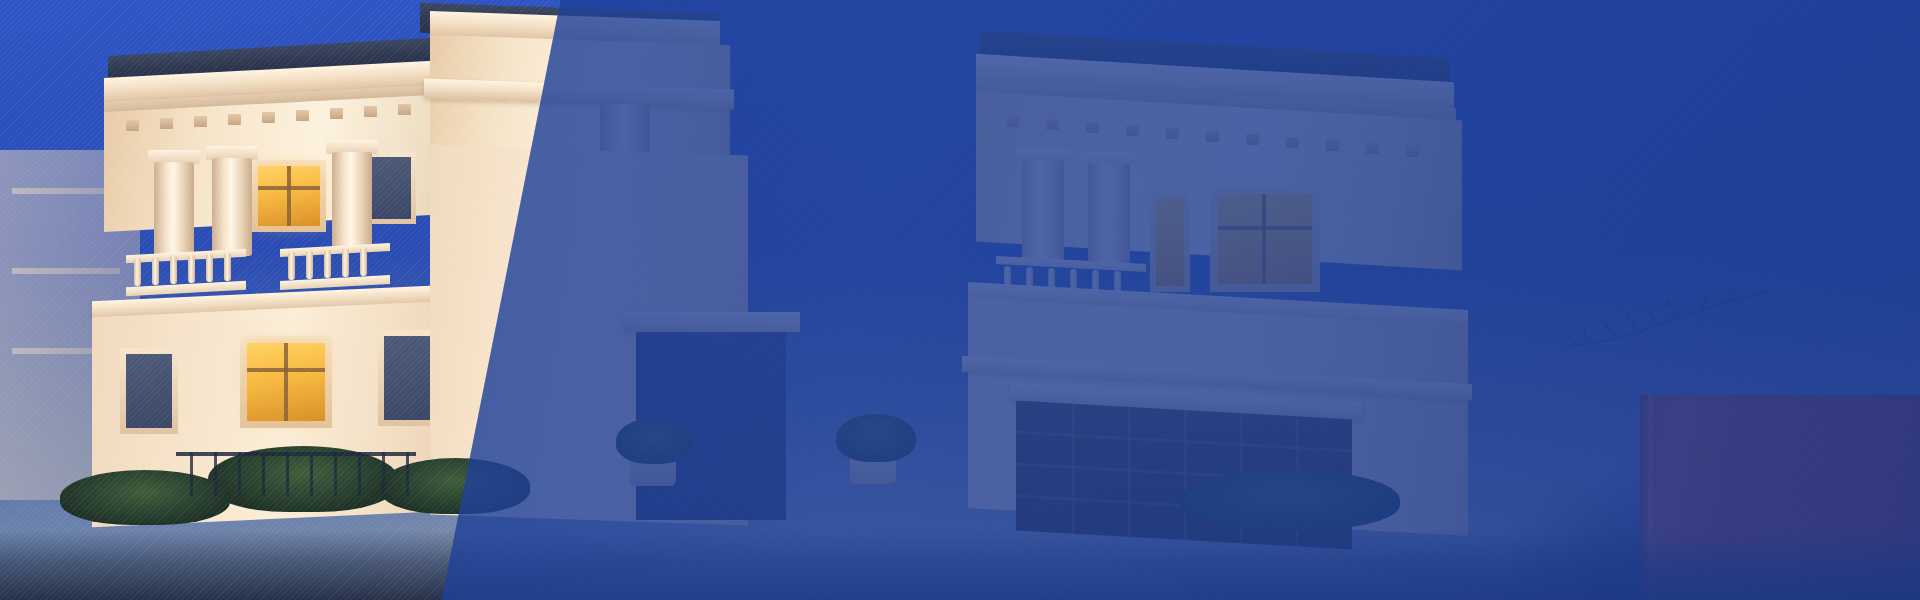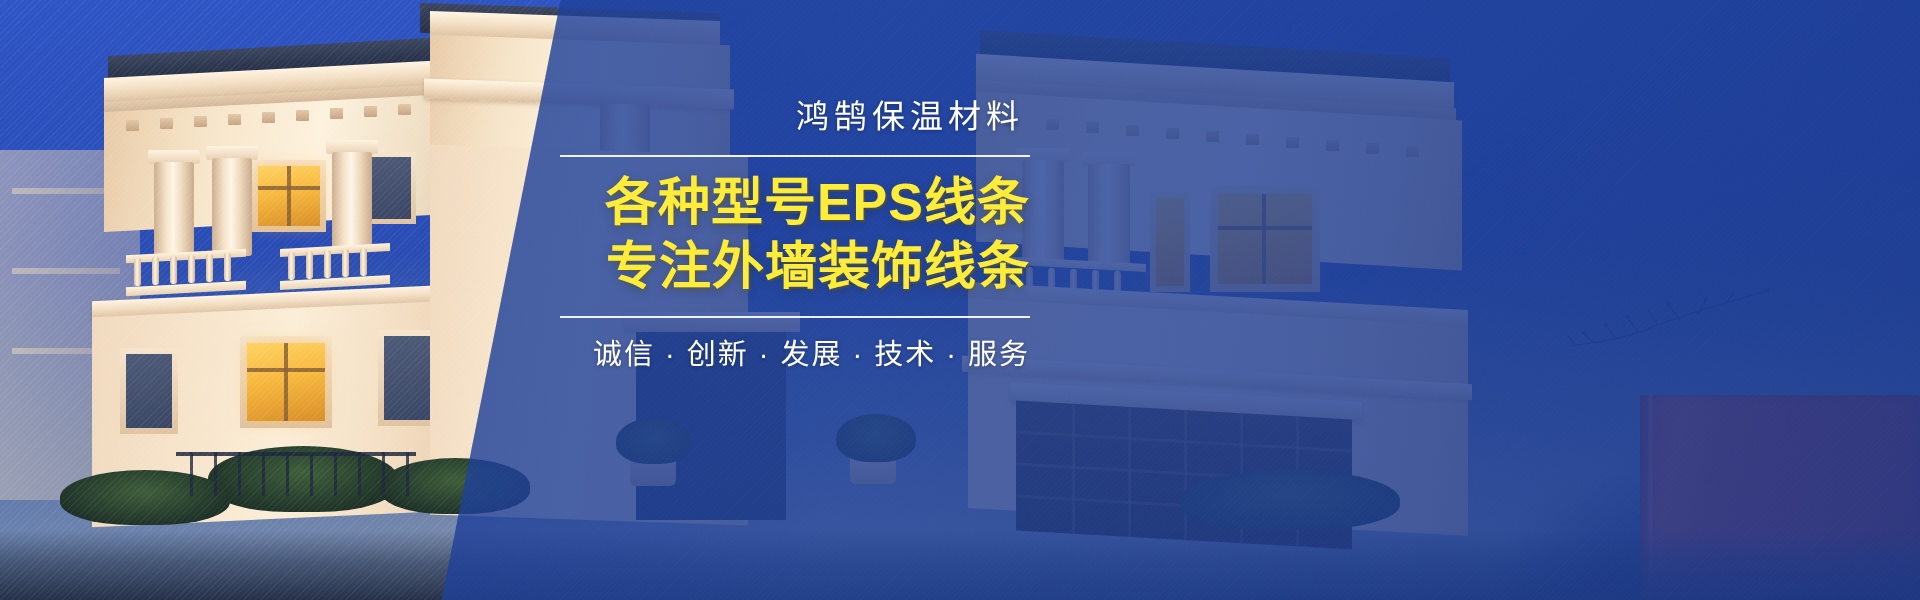--- a/index.html
+++ b/index.html
@@ -457,28 +457,14 @@
     <div class="railing-bar" style="left:382px; top:452px; height:44px;"></div>
     <div class="railing-bar" style="left:406px; top:452px; height:44px;"></div>
 
     <div class="hatch"></div>
   </div>
 
   <div class="tint-panel"></div>
   <div class="tint-soft"></div>
   <div class="tint-edge"></div>
 
-  <div class="content">
-
-    <p class="brand">鸿鹄保温材料</p>
-
-    <div class="rule"></div>
-
-    <p class="headline">各种型号EPS线条</p>
-
-    <p class="headline">专注外墙装饰线条</p>
-
-    <div class="rule bottom"></div>
-
-    <p class="tagline">诚信 · 创新 · 发展 · 技术 · 服务</p>
-  </div>
 
 </div>
 
 </body></html>

